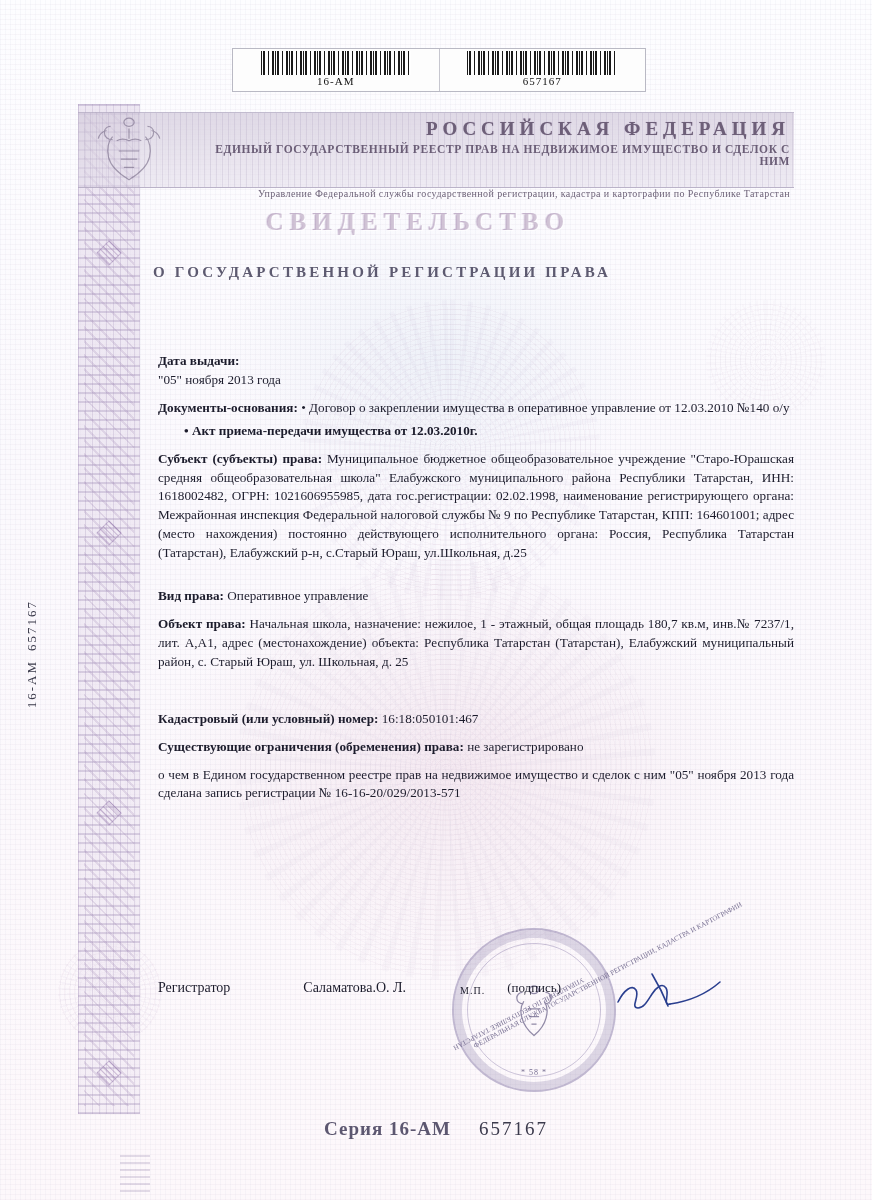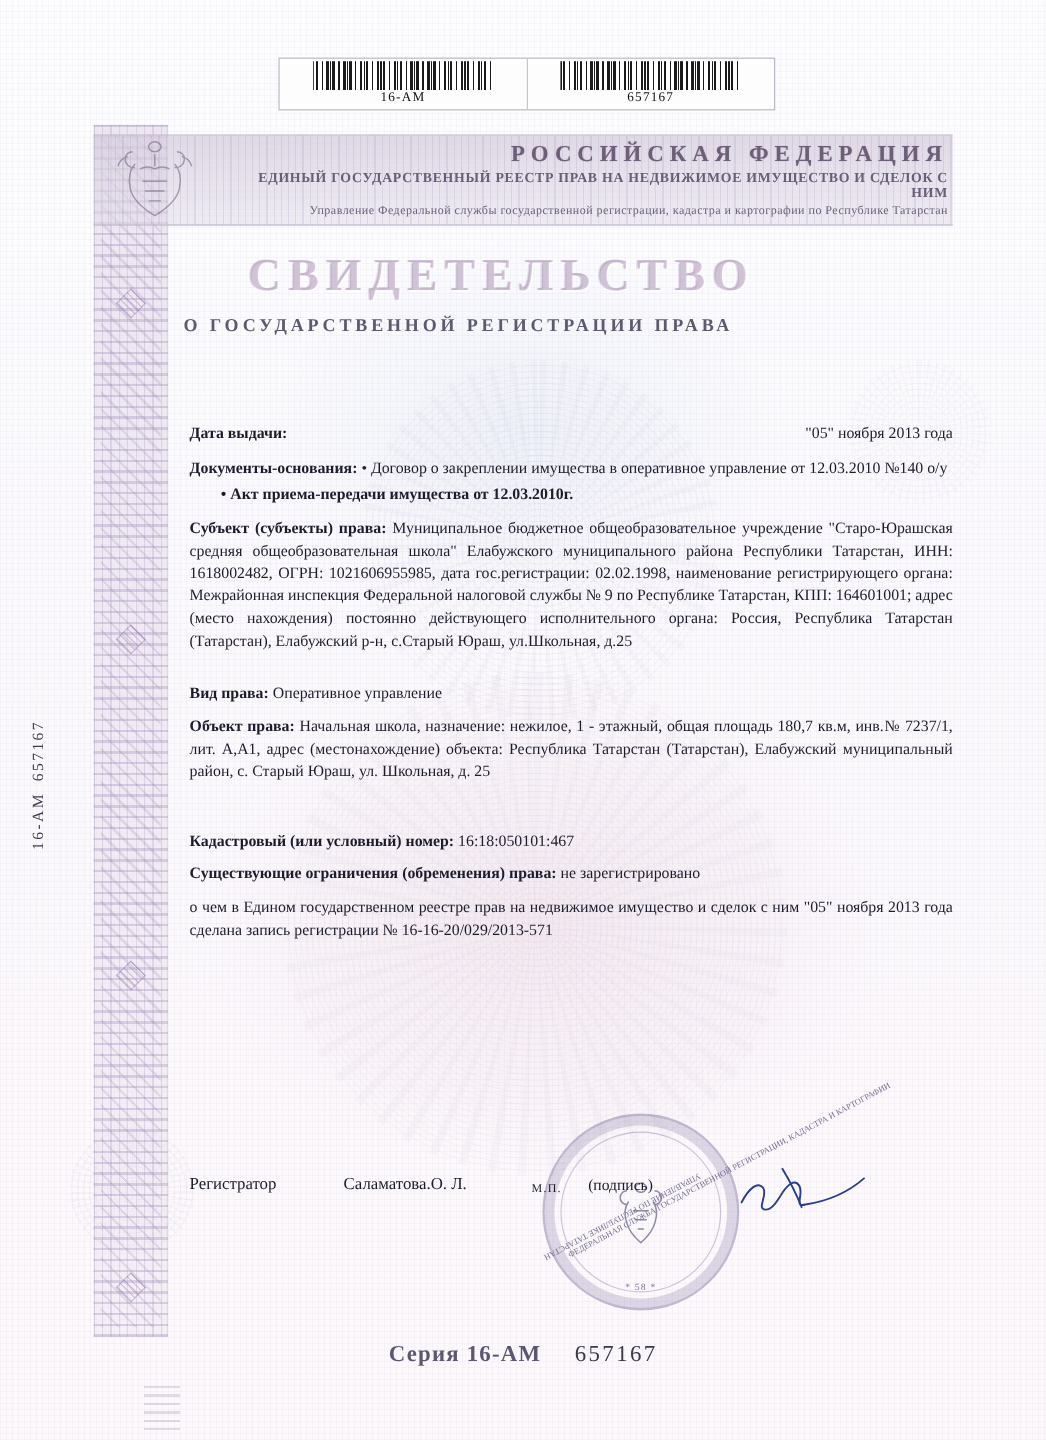--- a/index.html
+++ b/index.html
@@ -95,51 +95,51 @@
     position:absolute;left:190px;top:118px;width:600px;text-align:right;
   }
   .t-rf{
     font-size:19px;font-weight:bold;letter-spacing:5px;color:#6d5f78;
     text-shadow:0 0 1px rgba(120,100,140,.45);
   }
   .t-egrp{
     margin-top:3px;font-size:11.5px;letter-spacing:.6px;color:#6a5d76;font-weight:bold;
   }
   .t-org{
-    margin-top:3px;font-size:10px;letter-spacing:.4px;color:#6d6278;
+    margin-top:21px;font-size:10px;letter-spacing:.4px;color:#6d6278;
   }
   
   .svid{
     position:absolute;left:0;top:208px;width:836px;text-align:center;
-    font-size:38px;font-weight:bold;letter-spacing:6px;
+    font-size:25px;font-weight:bold;letter-spacing:6px;
     color:rgba(150,120,160,.40);
     text-shadow:1px 1px 0 rgba(255,255,255,.7), -1px 0 0 rgba(160,130,175,.25);
   }
   .subtitle{
     position:absolute;left:0;top:264px;width:764px;text-align:center;
     font-size:15px;letter-spacing:3.2px;color:#5d5a70;font-weight:bold;
   }
   
   .body{
     position:absolute;left:158px;top:352px;width:636px;
     font-size:13.2px;line-height:1.42;text-align:justify;color:#1c1c2c;
   }
-  .row-date{display:flex;justify-content:space-between;align-items:baseline;margin-bottom:10px;}
+  .row-date{display:flex;justify-content:space-between;align-items:baseline;margin-bottom:10px;flex-direction:column;}
   .lbl{font-weight:bold;}
   .blk{margin-bottom:9px;}
   .blk.tight{margin-bottom:4px;}
   .bullet{margin-left:26px;font-weight:bold;}
   .gap-lg{height:16px;}
   
   .sig-row{
     position:absolute;left:158px;top:980px;width:636px;
     display:flex;align-items:flex-end;
   }
   .reg-label{font-weight:normal;font-size:14px;}
-  .sig-name{font-size:14px;margin-left:56px;}
+  .sig-name{font-size:14px;margin-left:73px;}
   .mp{font-size:10px;margin-left:54px;letter-spacing:1px;}
   .podpis{font-size:13px;margin-left:22px;}
   .stamp{
     position:absolute;left:452px;top:928px;width:160px;height:160px;
     border-radius:50%;
     border:2px solid rgba(110,95,150,.55);
     box-shadow:0 0 0 7px rgba(255,255,255,0) , 0 0 0 8px rgba(110,95,150,.30) inset;
     opacity:.75;
   }
   .stamp:before{

